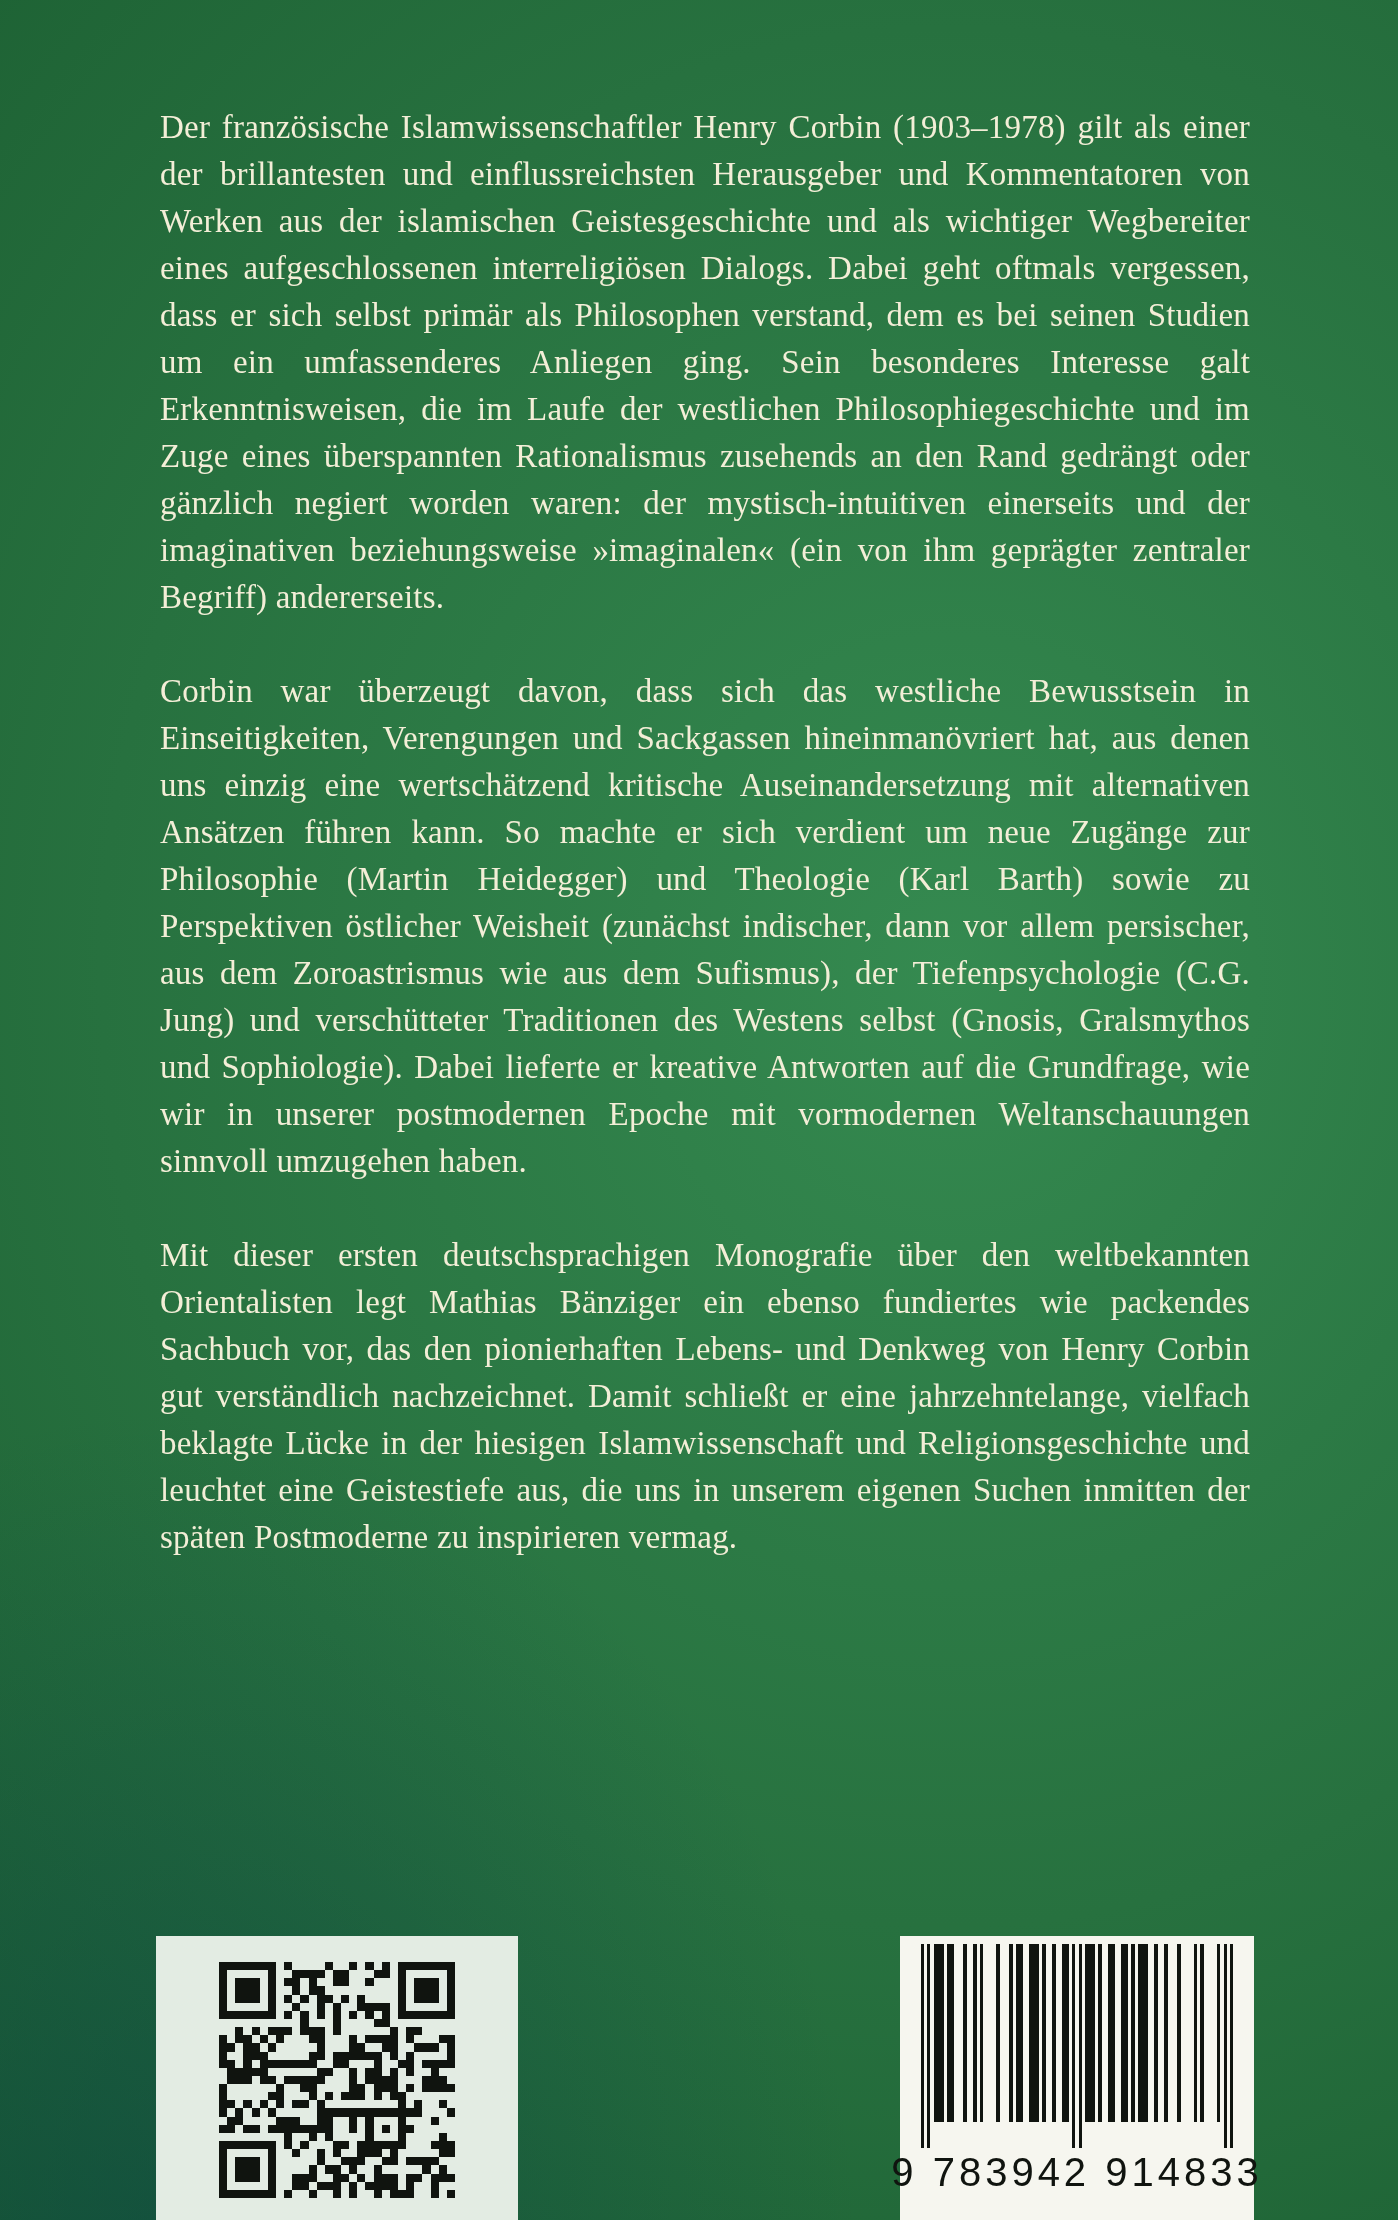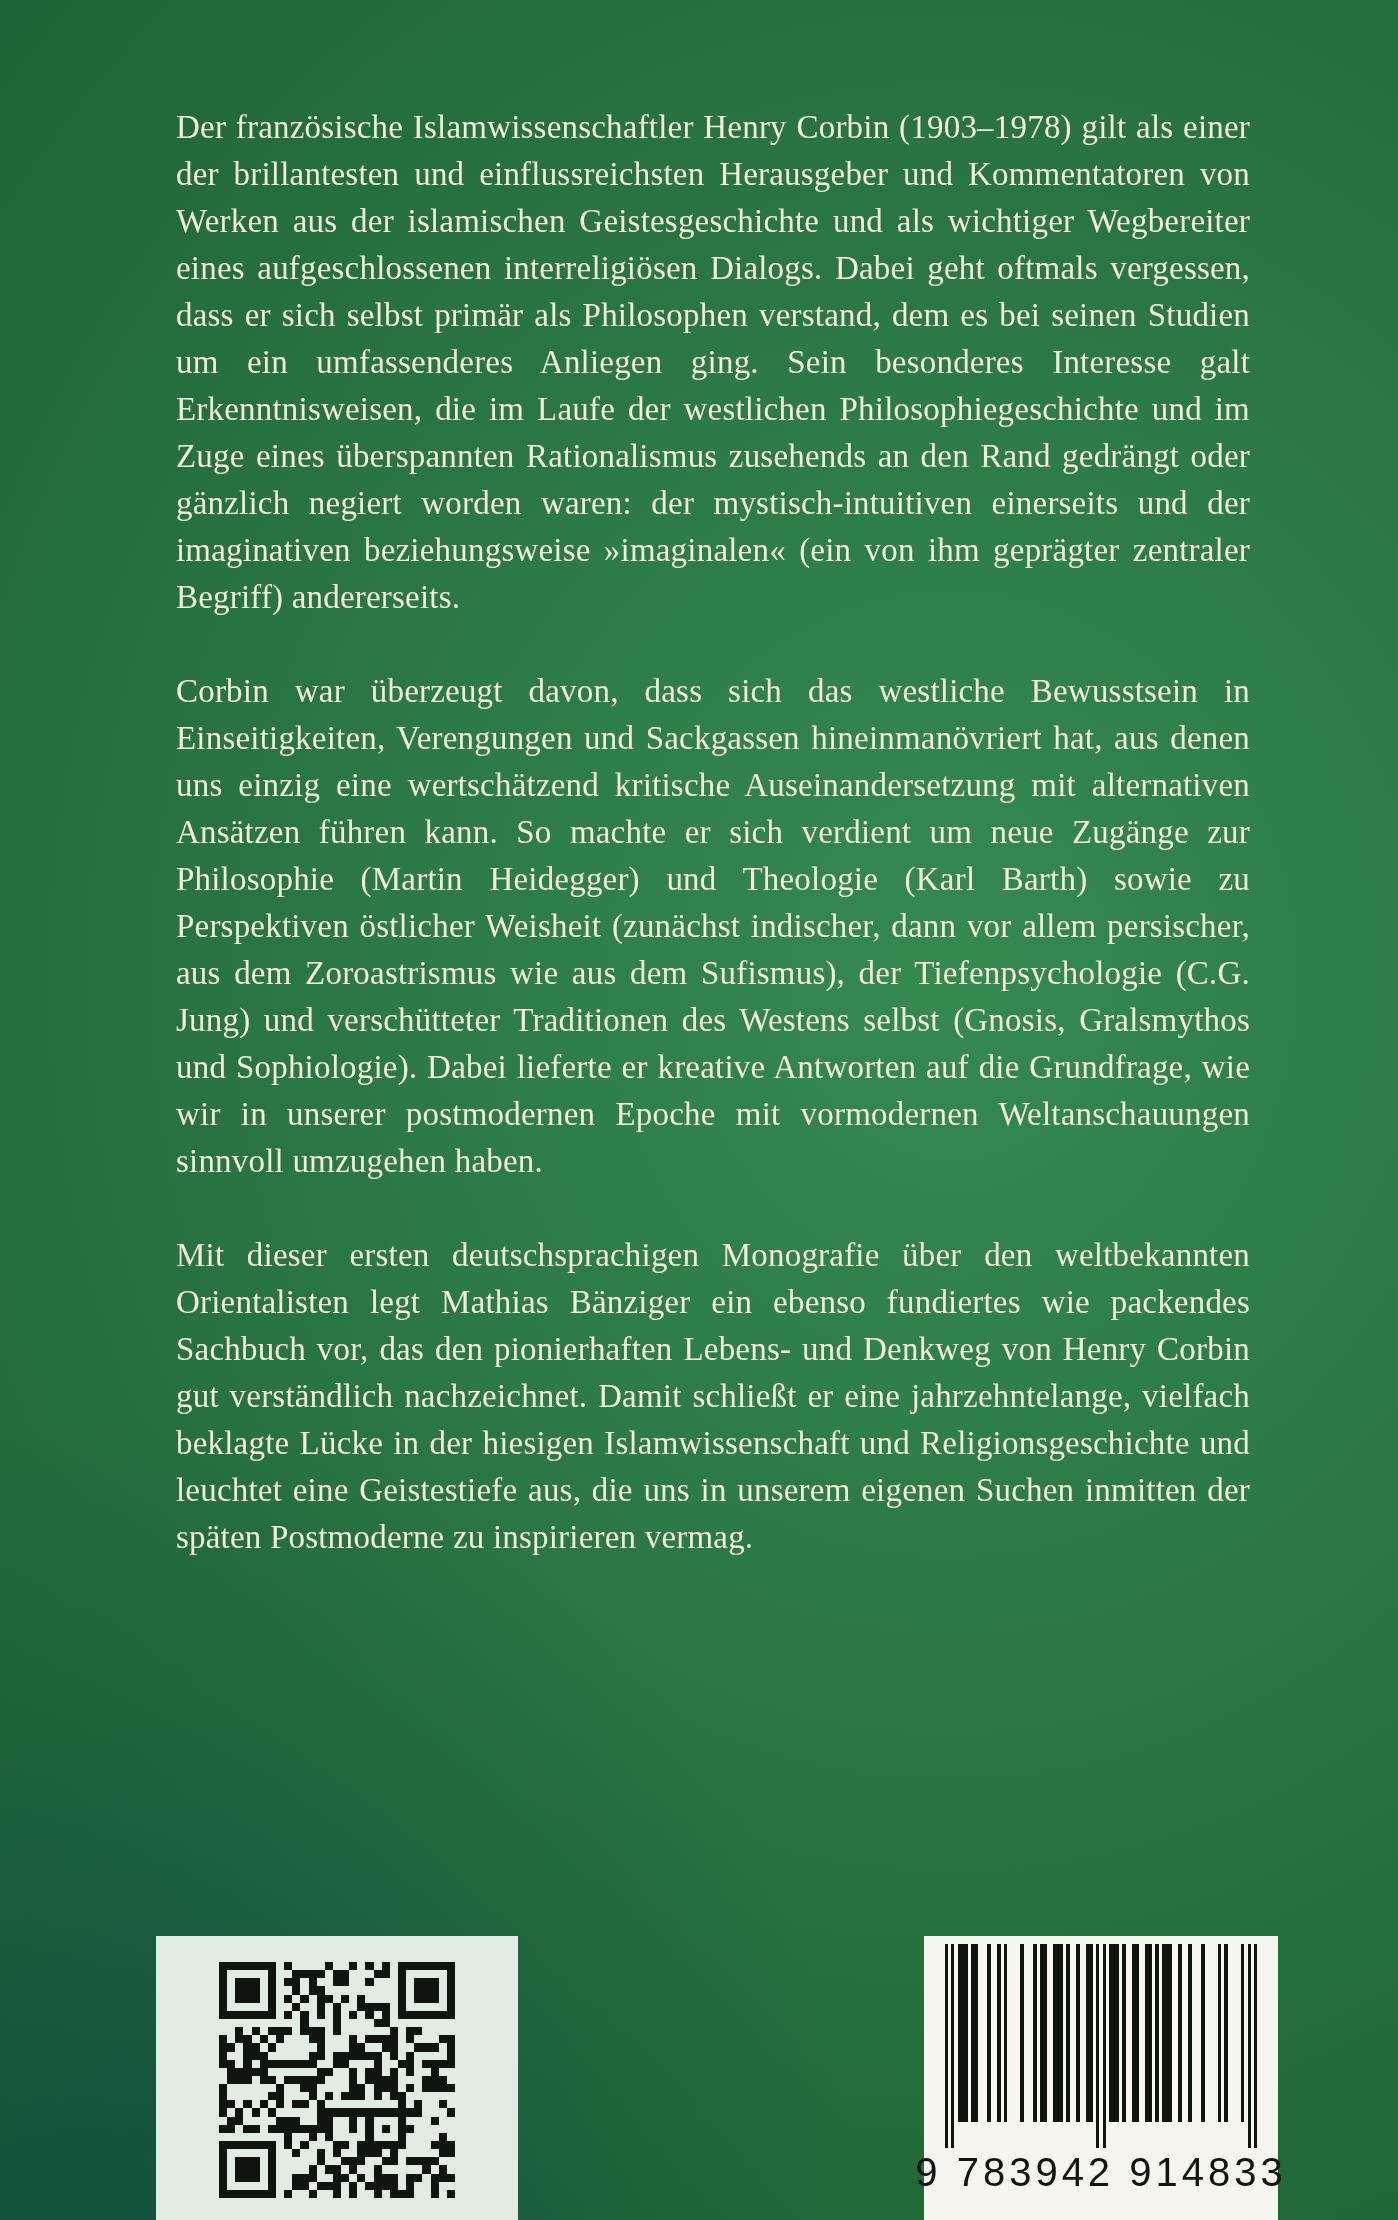--- a/index.html
+++ b/index.html
@@ -22,21 +22,21 @@
     left: 160px;
     top: 104px;
     width: 1090px;
     color: #f3eed7;
     font-size: 33px;
     line-height: 47px;
     text-align: justify;
     letter-spacing: 0.2px;
   }
   .text-block p {
-    margin: 0 0 47px 16px;
+    margin: 0 0 47px 0;
   }
   .qr-panel {
     position: absolute;
     left: 156px;
     bottom: 0;
     width: 362px;
     height: 284px;
     background: #e3ece3;
     display: flex;
     justify-content: center;
@@ -51,21 +51,20 @@
   .barcode-panel {
     position: absolute;
     left: 900px;
     bottom: 0;
     width: 354px;
     height: 284px;
     background: #f6f6ef;
     display: flex;
     flex-direction: column;
     align-items: center;
-    margin-left: 24px;
   }
   .barcode-panel svg {
     width: 326px;
     height: 204px;
     margin-top: 8px;
     display: block;
   }
   .barcode-number {
     margin-top: 2px;
     color: #10140f;

